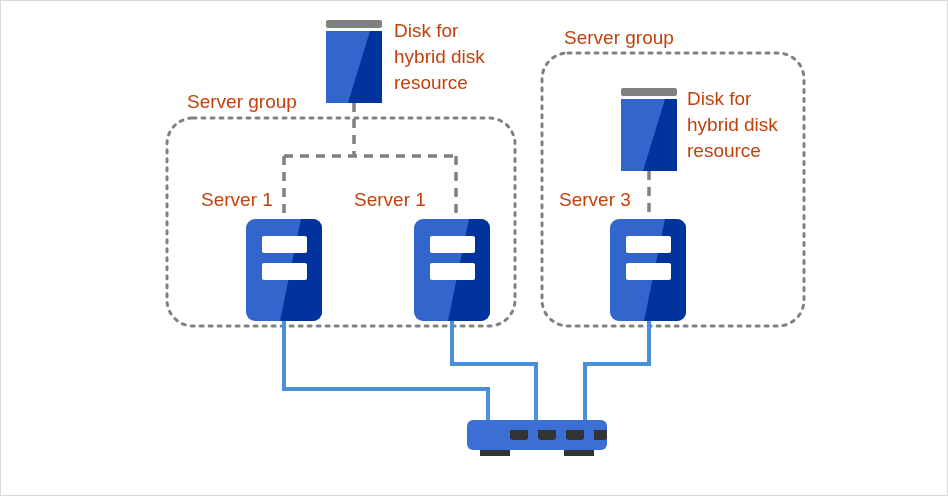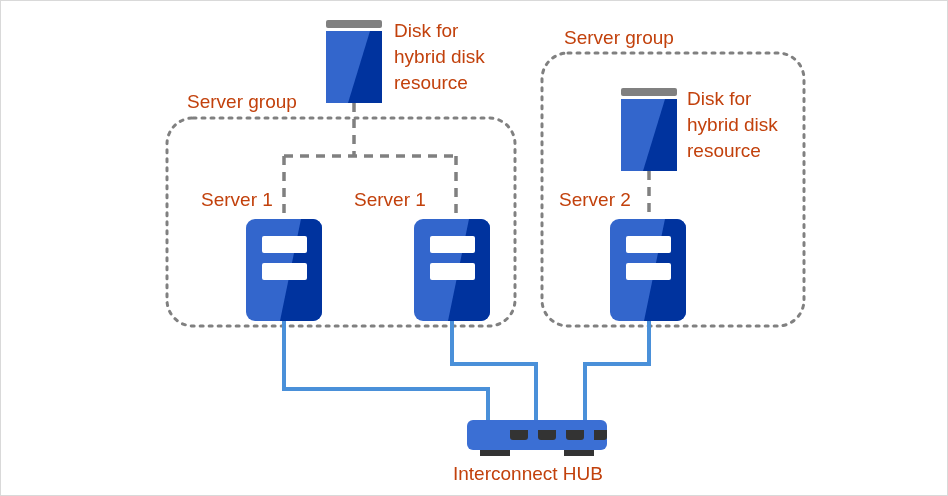--- a/index.html
+++ b/index.html
@@ -149,25 +149,24 @@
   </svg>
 
   <div class="label" style="left:186px; top:88px;">Server group</div>
 
   <div class="label" style="left:563px; top:24px;">Server group</div>
 
   <div class="label" style="left:200px; top:186px;">Server 1</div>
 
   <div class="label" style="left:353px; top:186px;">Server 1</div>
 
-  <div class="label" style="left:558px; top:186px;">Server 2</div>
+  <div class="label" style="left:558px; top:186px;">Server 3</div>
 
   <div class="label multiline" style="left:393px; top:17px;">Disk for
 hybrid disk
 resource</div>
 
   <div class="label multiline" style="left:686px; top:85px;">Disk for
 hybrid disk
 resource</div>
 
-  <div class="label" style="left:452px; top:460px;">Interconnect HUB</div>
 
 </div>
 
 </body></html>

